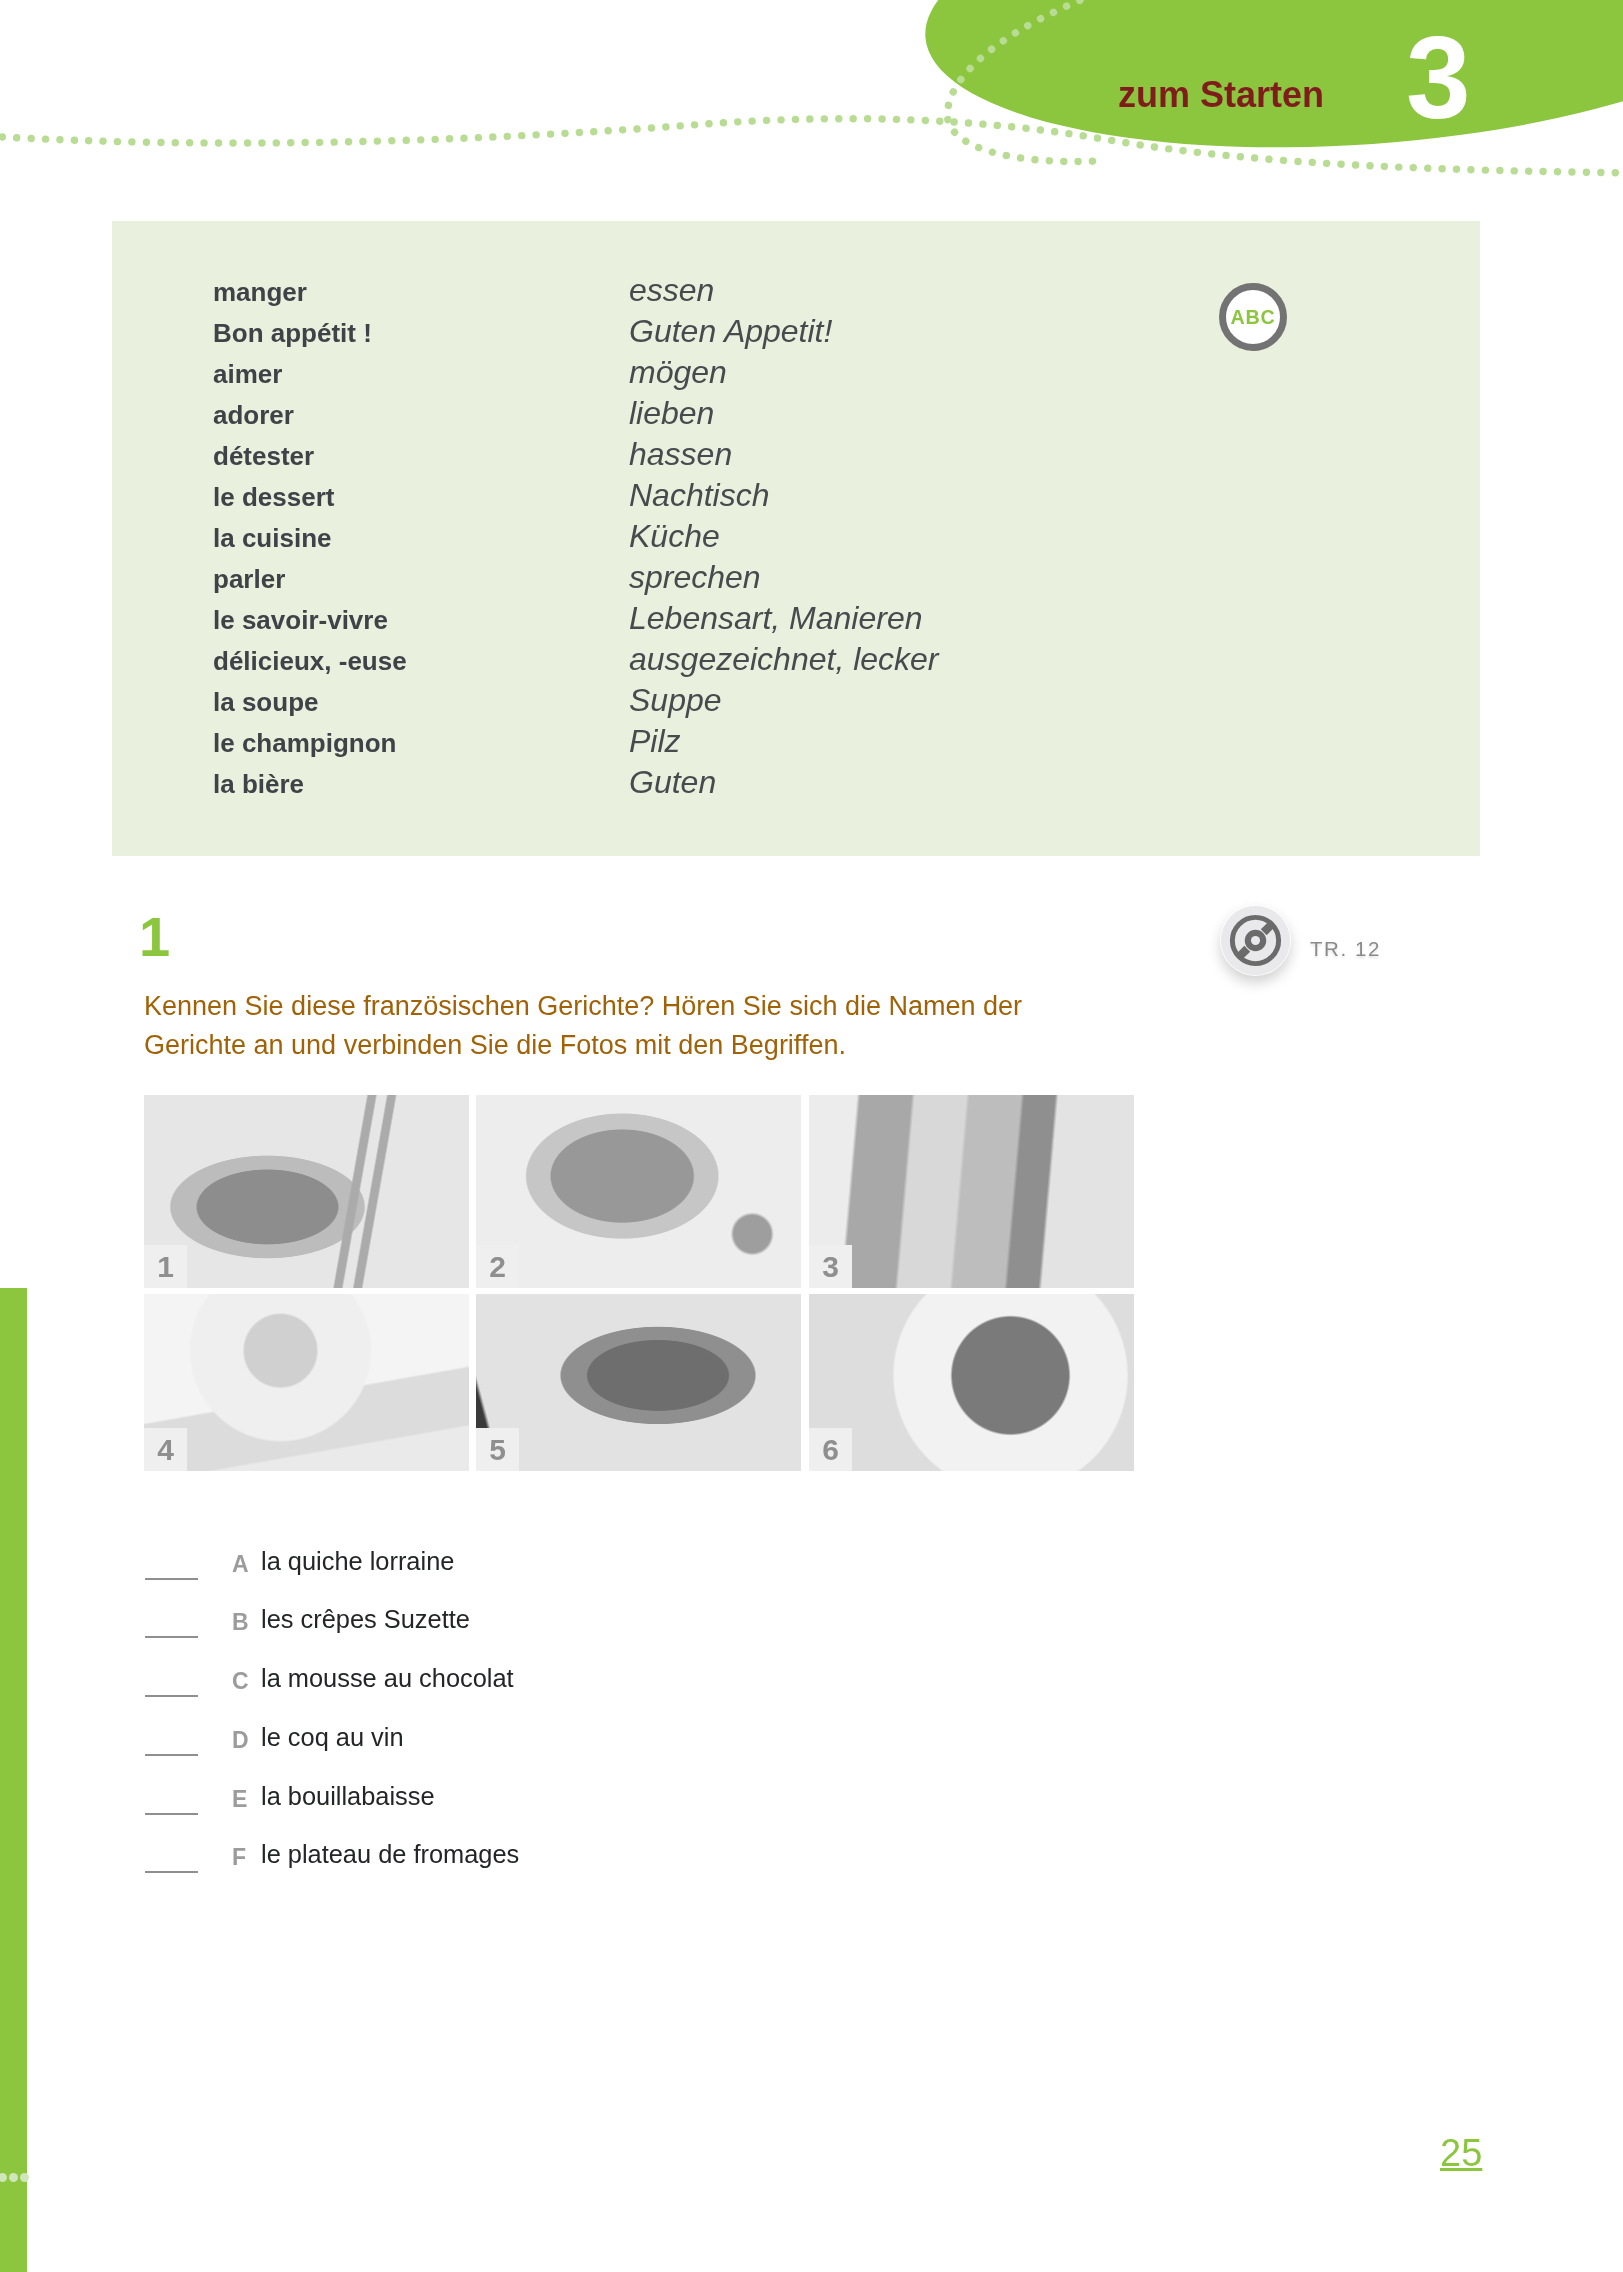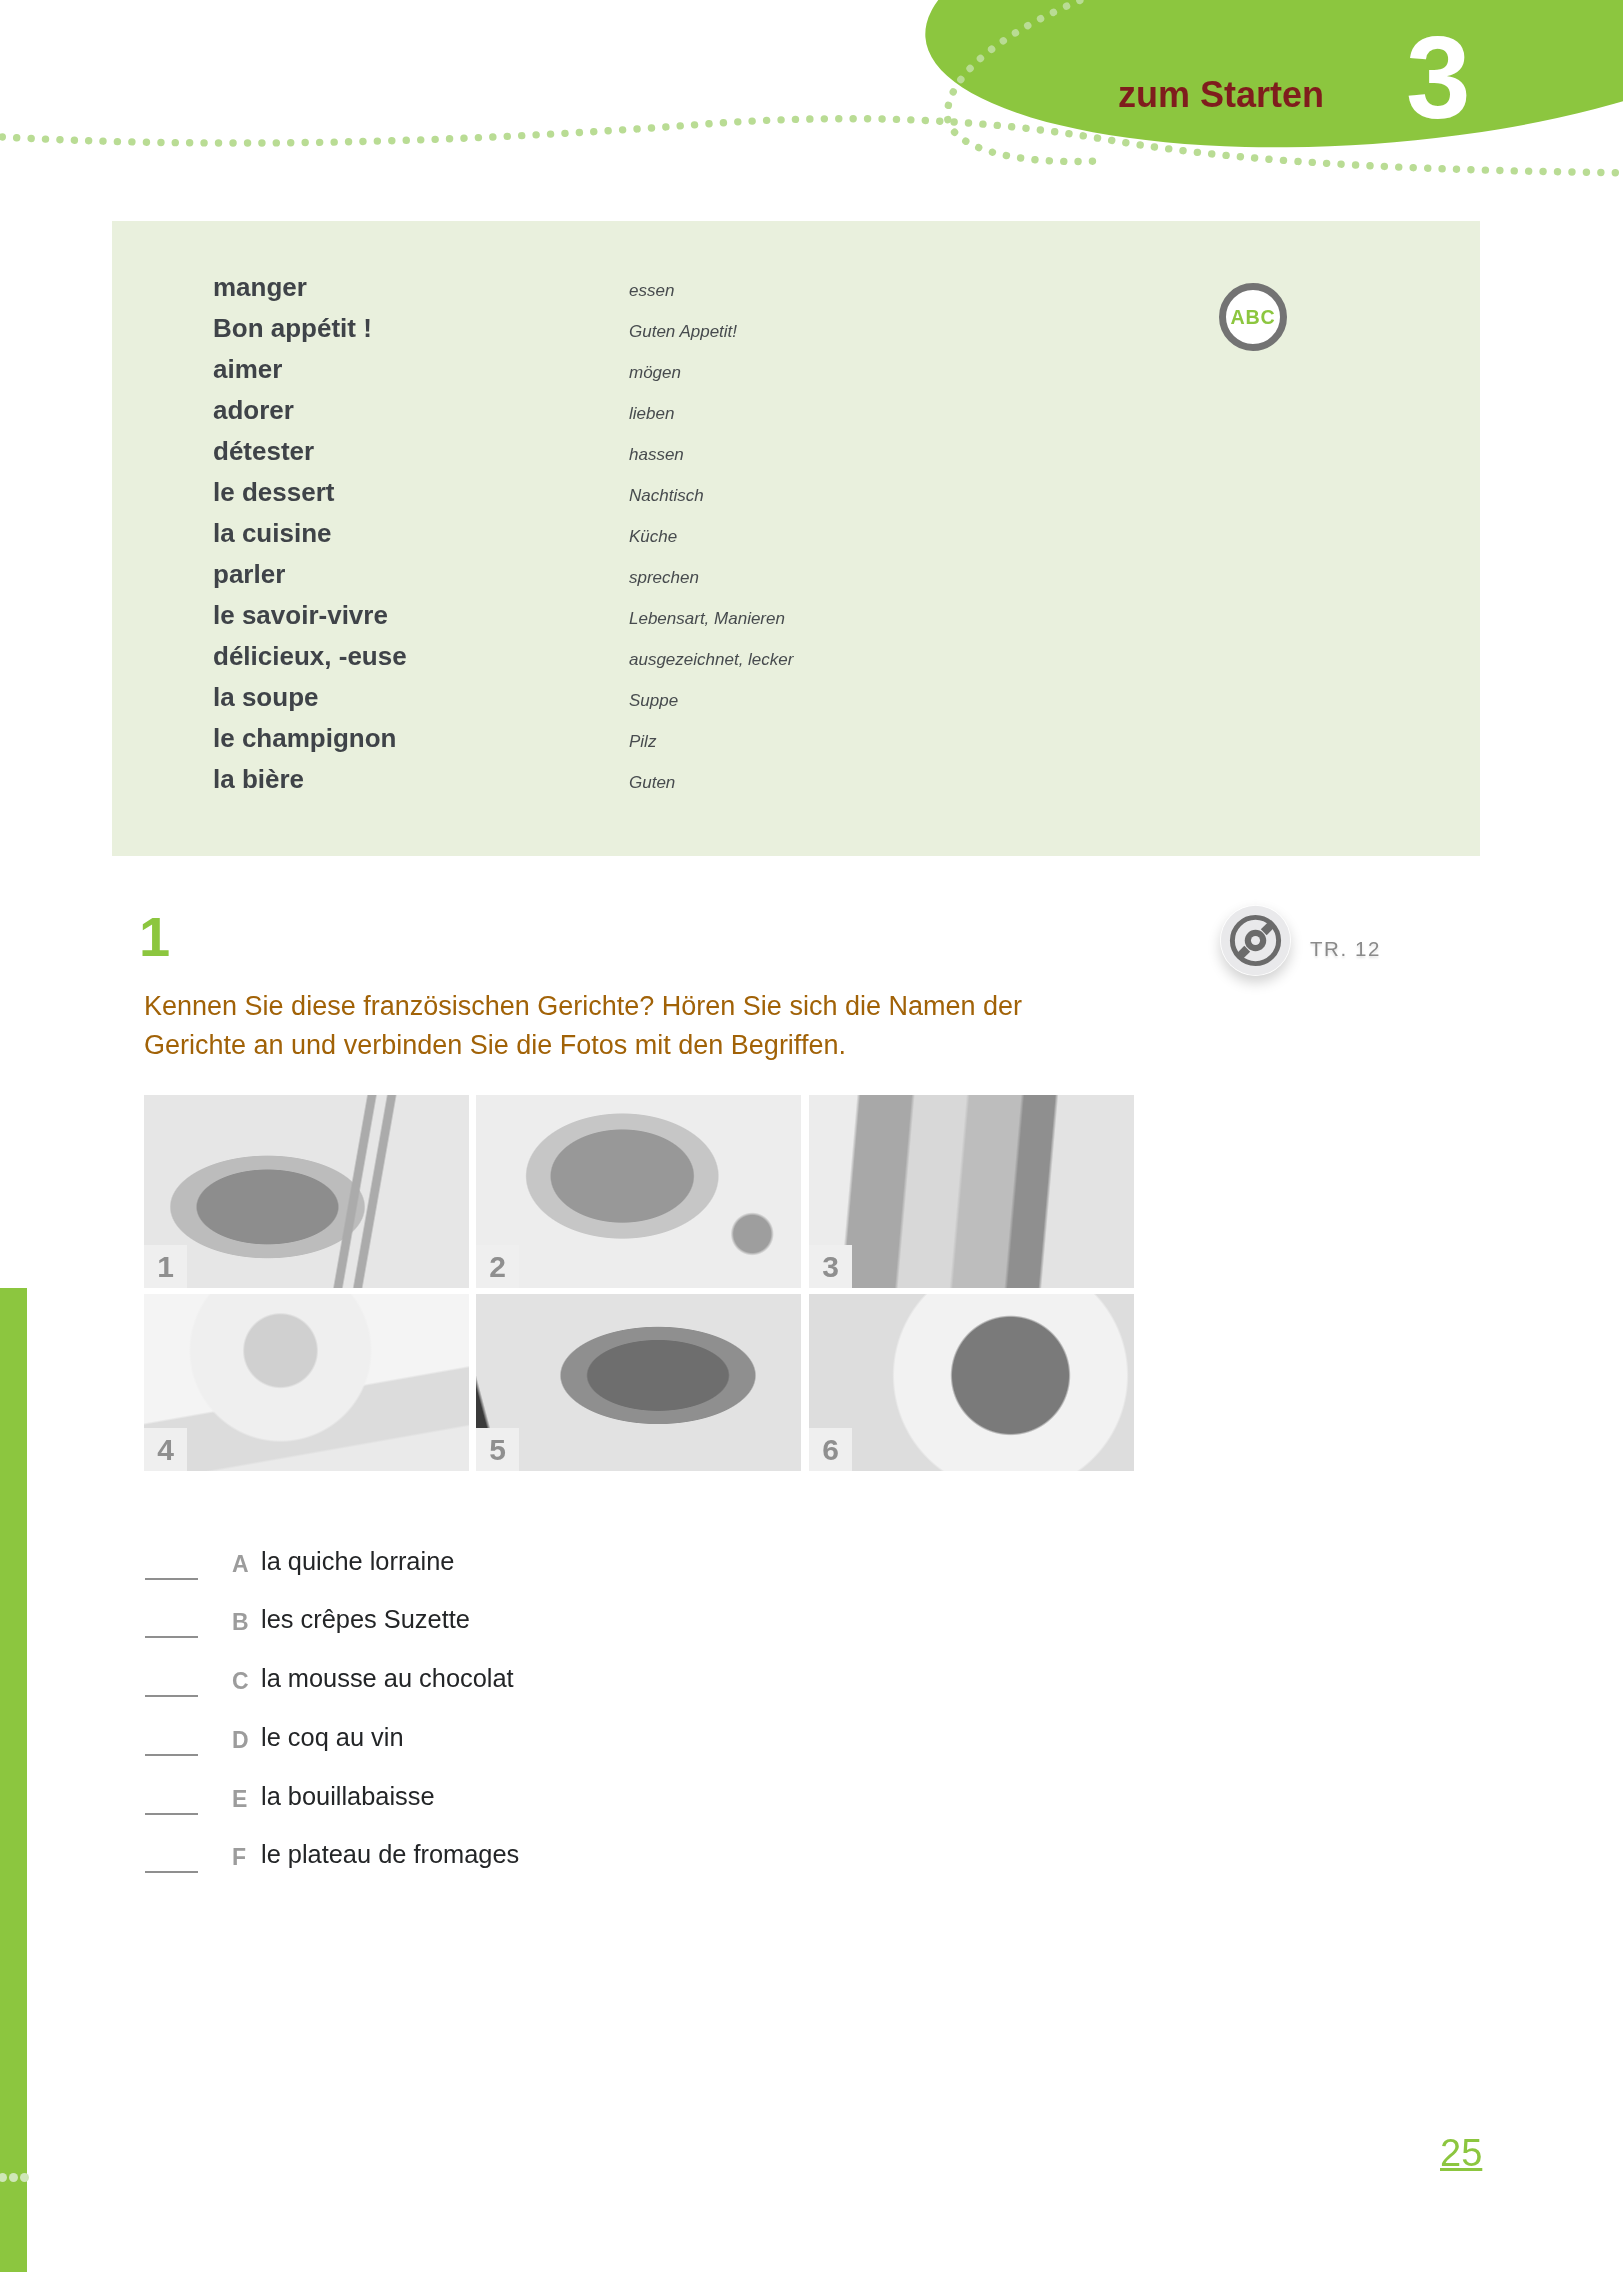--- a/index.html
+++ b/index.html
@@ -14,21 +14,21 @@
   
   .leftbar{position:absolute;left:0;top:1288px;width:27px;height:984px;background:#8cc63f;}
   .bardot{position:absolute;width:9px;height:9px;border-radius:50%;background:#cfe7b8;top:885px;}
 
   
   .vocab{position:absolute;left:112px;top:221px;width:1368px;height:635px;background:#e9f0dd;
          padding:8px;box-sizing:border-box;}
   .vlist{position:absolute;left:101px;top:51px;}
   .vrow{display:flex;height:41px;align-items:baseline;}
   .vfr{width:416px;font-weight:bold;font-size:26px;color:#3f4348;}
-  .vde{font-style:italic;font-size:17px;color:#474b4e;font-family:"Liberation Sans",sans-serif;}
+  .vde{font-style:italic;font-size:32px;color:#474b4e;font-family:"Liberation Sans",sans-serif;}
   .abc{position:absolute;left:1107px;top:62px;width:54px;height:54px;border:7px solid #737373;
        border-radius:50%;background:#ffffff;display:flex;align-items:center;justify-content:center;}
   .abc span{font-size:19.7px;font-weight:bold;color:#8cc63f;letter-spacing:0.8px;}
 
   
   .exnum{position:absolute;left:139px;top:909px;font-size:56px;font-weight:bold;color:#8cc63f;line-height:1;}
   .cd{position:absolute;left:1220px;top:905px;width:71px;height:71px;border-radius:50%;
       box-shadow:0 6.6px 13px rgba(0,0,0,0.18);}
   .tr{position:absolute;left:1310px;top:937px;font-size:20.5px;color:#8a8a8a;letter-spacing:1.6px;
       text-shadow:0 1.6px 2.5px rgba(0,0,0,0.12);}

